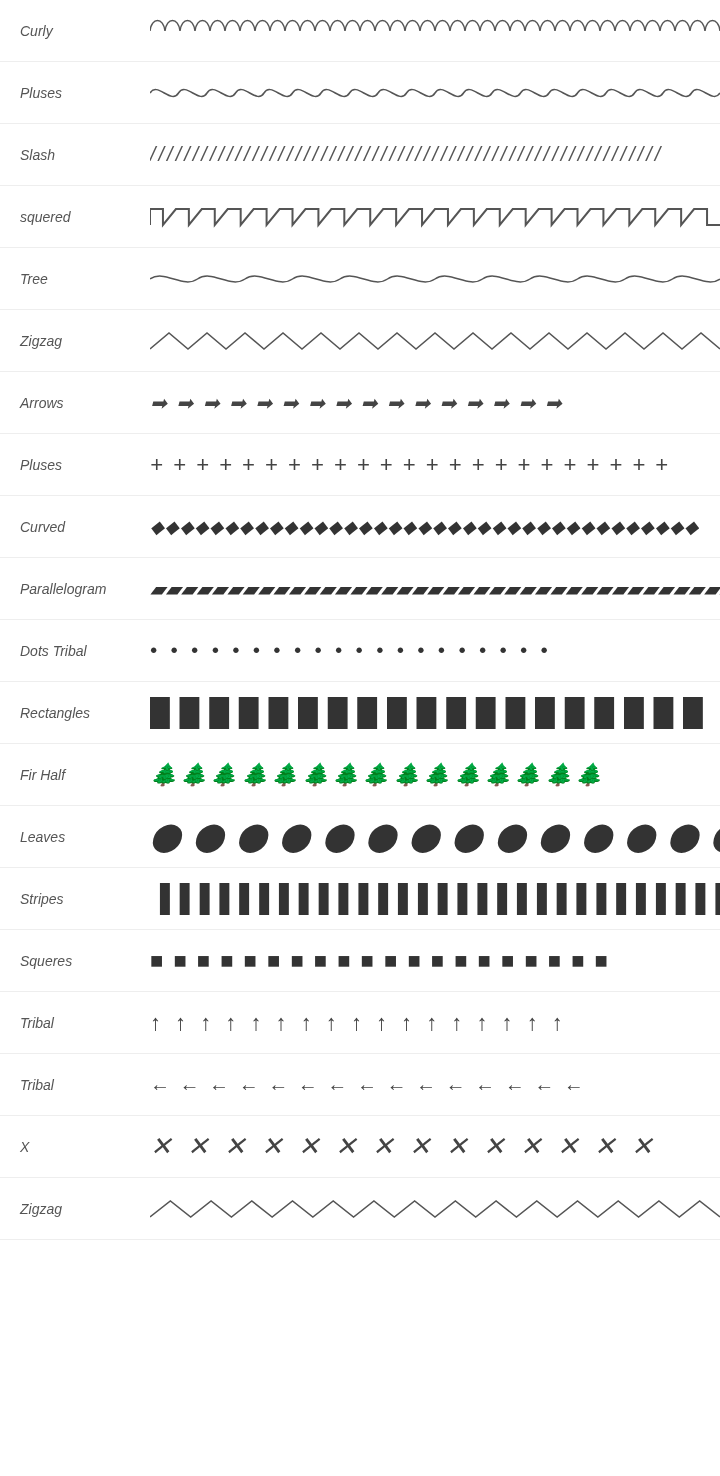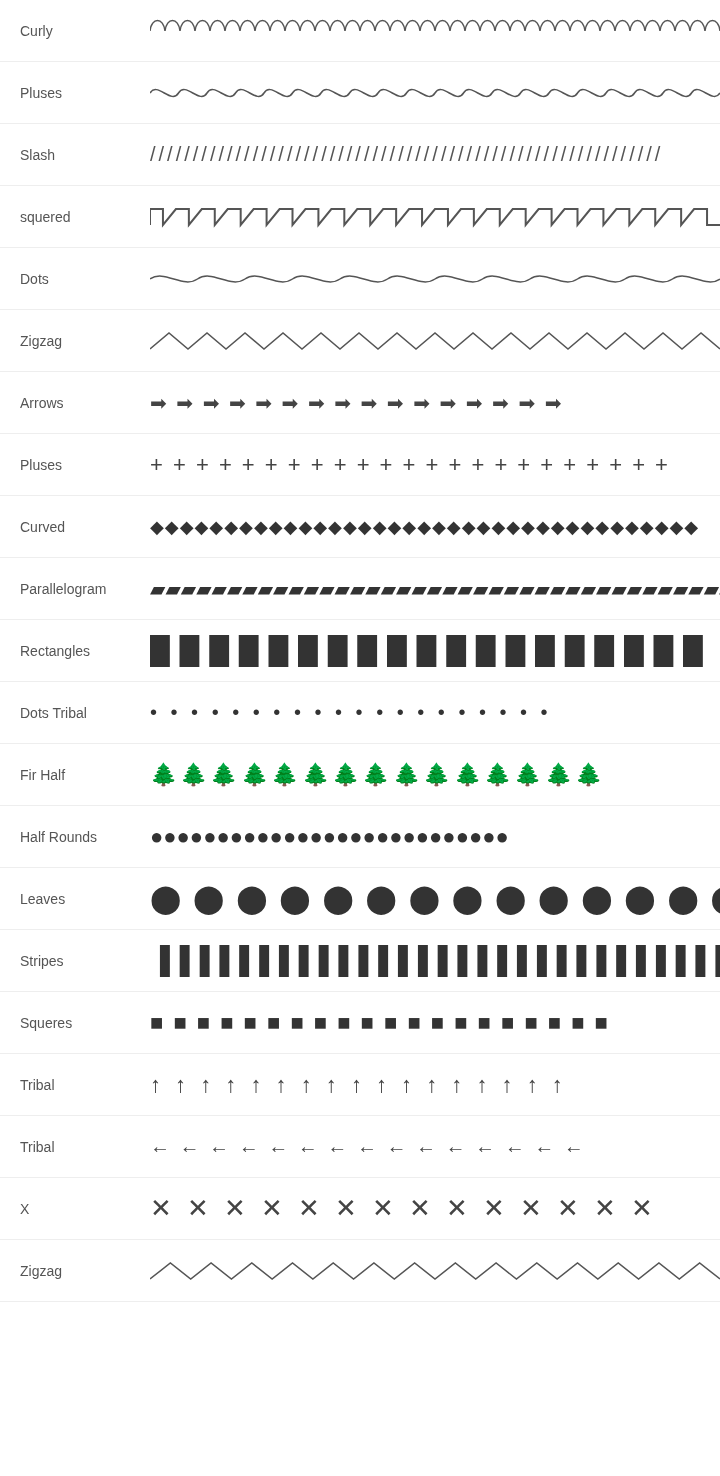--- a/index.html
+++ b/index.html
@@ -9,20 +9,21 @@
       width: 720px;
       overflow-x: hidden;
     }
 
     .pattern-row {
       display: flex;
       align-items: center;
       min-height: 62px;
       border-bottom: 1px solid #eeeeee;
       padding: 8px 0;
+      font-style: italic;
     }
 
     .pattern-label {
       width: 150px;
       min-width: 150px;
       padding-left: 20px;
       font-size: 14px;
       color: #555555;
       font-weight: 500;
     }
@@ -83,21 +84,21 @@
   </div>
     <div class="pattern-row">
     <div class="pattern-label">squered</div>
     <div class="pattern-visual">
         <svg width="570" height="44" viewBox="0 0 570 44">
           <path d="M 0 30 L 0 14 L 12.954545454545455 14 L 12.954545454545455 30 L 25.90909090909091 14 L 38.86363636363637 14 L 38.86363636363637 30 L 51.81818181818182 14 L 64.77272727272728 14 L 64.77272727272728 30 L 77.72727272727273 14 L 90.68181818181819 14 L 90.68181818181819 30 L 103.63636363636364 14 L 116.5909090909091 14 L 116.5909090909091 30 L 129.54545454545456 14 L 142.50000000000003 14 L 142.50000000000003 30 L 155.45454545454547 14 L 168.40909090909093 14 L 168.40909090909093 30 L 181.36363636363637 14 L 194.31818181818184 14 L 194.31818181818184 30 L 207.27272727272728 14 L 220.22727272727275 14 L 220.22727272727275 30 L 233.1818181818182 14 L 246.13636363636365 14 L 246.13636363636365 30 L 259.0909090909091 14 L 272.04545454545456 14 L 272.04545454545456 30 L 285 14 L 297.95454545454544 14 L 297.95454545454544 30 L 310.90909090909093 14 L 323.8636363636364 14 L 323.8636363636364 30 L 336.8181818181818 14 L 349.77272727272725 14 L 349.77272727272725 30 L 362.72727272727275 14 L 375.6818181818182 14 L 375.6818181818182 30 L 388.6363636363636 14 L 401.59090909090907 14 L 401.59090909090907 30 L 414.54545454545456 14 L 427.5 14 L 427.5 30 L 440.4545454545455 14 L 453.40909090909093 14 L 453.40909090909093 30 L 466.3636363636364 14 L 479.3181818181818 14 L 479.3181818181818 30 L 492.2727272727273 14 L 505.22727272727275 14 L 505.22727272727275 30 L 518.1818181818182 14 L 531.1363636363637 14 L 531.1363636363637 30 L 544.0909090909091 14 L 557.0454545454546 14 L 557.0454545454546 30 L 570 30" fill="none" stroke="#555" stroke-width="2"></path>
         </svg>
       </div>
   </div>
     <div class="pattern-row">
-    <div class="pattern-label">Dots</div>
+    <div class="pattern-label">Tree</div>
     <div class="pattern-visual">
         <svg width="570" height="44" viewBox="0 0 570 44">
           <path d="M 0 22 C 14.25 12, 33.25 32, 47.5 22 C 61.75 12, 80.75 32, 95 22 C 109.25 12, 128.25 32, 142.5 22 C 156.75 12, 175.75 32, 190 22 C 204.25 12, 223.25 32, 237.5 22 C 251.75 12, 270.75 32, 285 22 C 299.25 12, 318.25 32, 332.5 22 C 346.75 12, 365.75 32, 380 22 C 394.25 12, 413.25 32, 427.5 22 C 441.75 12, 460.75 32, 475 22 C 489.25 12, 508.25 32, 522.5 22 C 536.75 12, 555.75 32, 570 22" fill="none" stroke="#555" stroke-width="1.5"></path>
         </svg>
       </div>
   </div>
     <div class="pattern-row">
     <div class="pattern-label">Zigzag</div>
     <div class="pattern-visual">
         <svg width="570" height="44" viewBox="0 0 570 44">
@@ -123,41 +124,35 @@
         <span class="pattern-text" style="font-size:18px;letter-spacing:1px;color:#333">◆◆◆◆◆◆◆◆◆◆◆◆◆◆◆◆◆◆◆◆◆◆◆◆◆◆◆◆◆◆◆◆◆◆◆◆◆</span>
       </div>
   </div>
     <div class="pattern-row">
     <div class="pattern-label">Parallelogram</div>
     <div class="pattern-visual">
         <span class="pattern-text" style="font-size:20px;letter-spacing:0px;color:#333">▰▰▰▰▰▰▰▰▰▰▰▰▰▰▰▰▰▰▰▰▰▰▰▰▰▰▰▰▰▰▰▰▰▰▰▰▰▰▰▰▰▰▰▰▰▰▰▰▰▰</span>
       </div>
   </div>
     <div class="pattern-row">
+    <div class="pattern-label">Dots Tribal</div>
+    <div class="pattern-visual">
+        <span class="pattern-text" style="font-size:20px;letter-spacing:4px;color:#333">• • • • • • • • • • • • • • • • • • • •</span>
+      </div>
+  </div>
+    <div class="pattern-row">
     <div class="pattern-label">Rectangles</div>
     <div class="pattern-visual">
         <span class="pattern-text" style="font-size:28px;letter-spacing:1px;color:#333">█ █ █ █ █ █ █ █ █ █ █ █ █ █ █ █ █ █ █</span>
       </div>
   </div>
     <div class="pattern-row">
-    <div class="pattern-label">Dots Tribal</div>
-    <div class="pattern-visual">
-        <span class="pattern-text" style="font-size:20px;letter-spacing:4px;color:#333">• • • • • • • • • • • • • • • • • • • •</span>
-      </div>
-  </div>
-    <div class="pattern-row">
     <div class="pattern-label">Fir Half</div>
     <div class="pattern-visual">
         <span class="pattern-text" style="font-size:22px;letter-spacing:3px;color:#444">🌲🌲🌲🌲🌲🌲🌲🌲🌲🌲🌲🌲🌲🌲🌲</span>
-      </div>
-  </div>
-    <div class="pattern-row">
-    <div class="pattern-label">Half Rounds</div>
-    <div class="pattern-visual">
-        <span class="pattern-text" style="font-size:22px;letter-spacing:0px;color:#333">●●●●●●●●●●●●●●●●●●●●●●●●●●●</span>
       </div>
   </div>
     <div class="pattern-row">
     <div class="pattern-label">Leaves</div>
     <div class="pattern-visual">
         <span class="pattern-text" style="font-size:28px;letter-spacing:2px;color:#333">⬤ ⬤ ⬤ ⬤ ⬤ ⬤ ⬤ ⬤ ⬤ ⬤ ⬤ ⬤ ⬤ ⬤ ⬤</span>
       </div>
   </div>
     <div class="pattern-row">
     <div class="pattern-label">Stripes</div>

